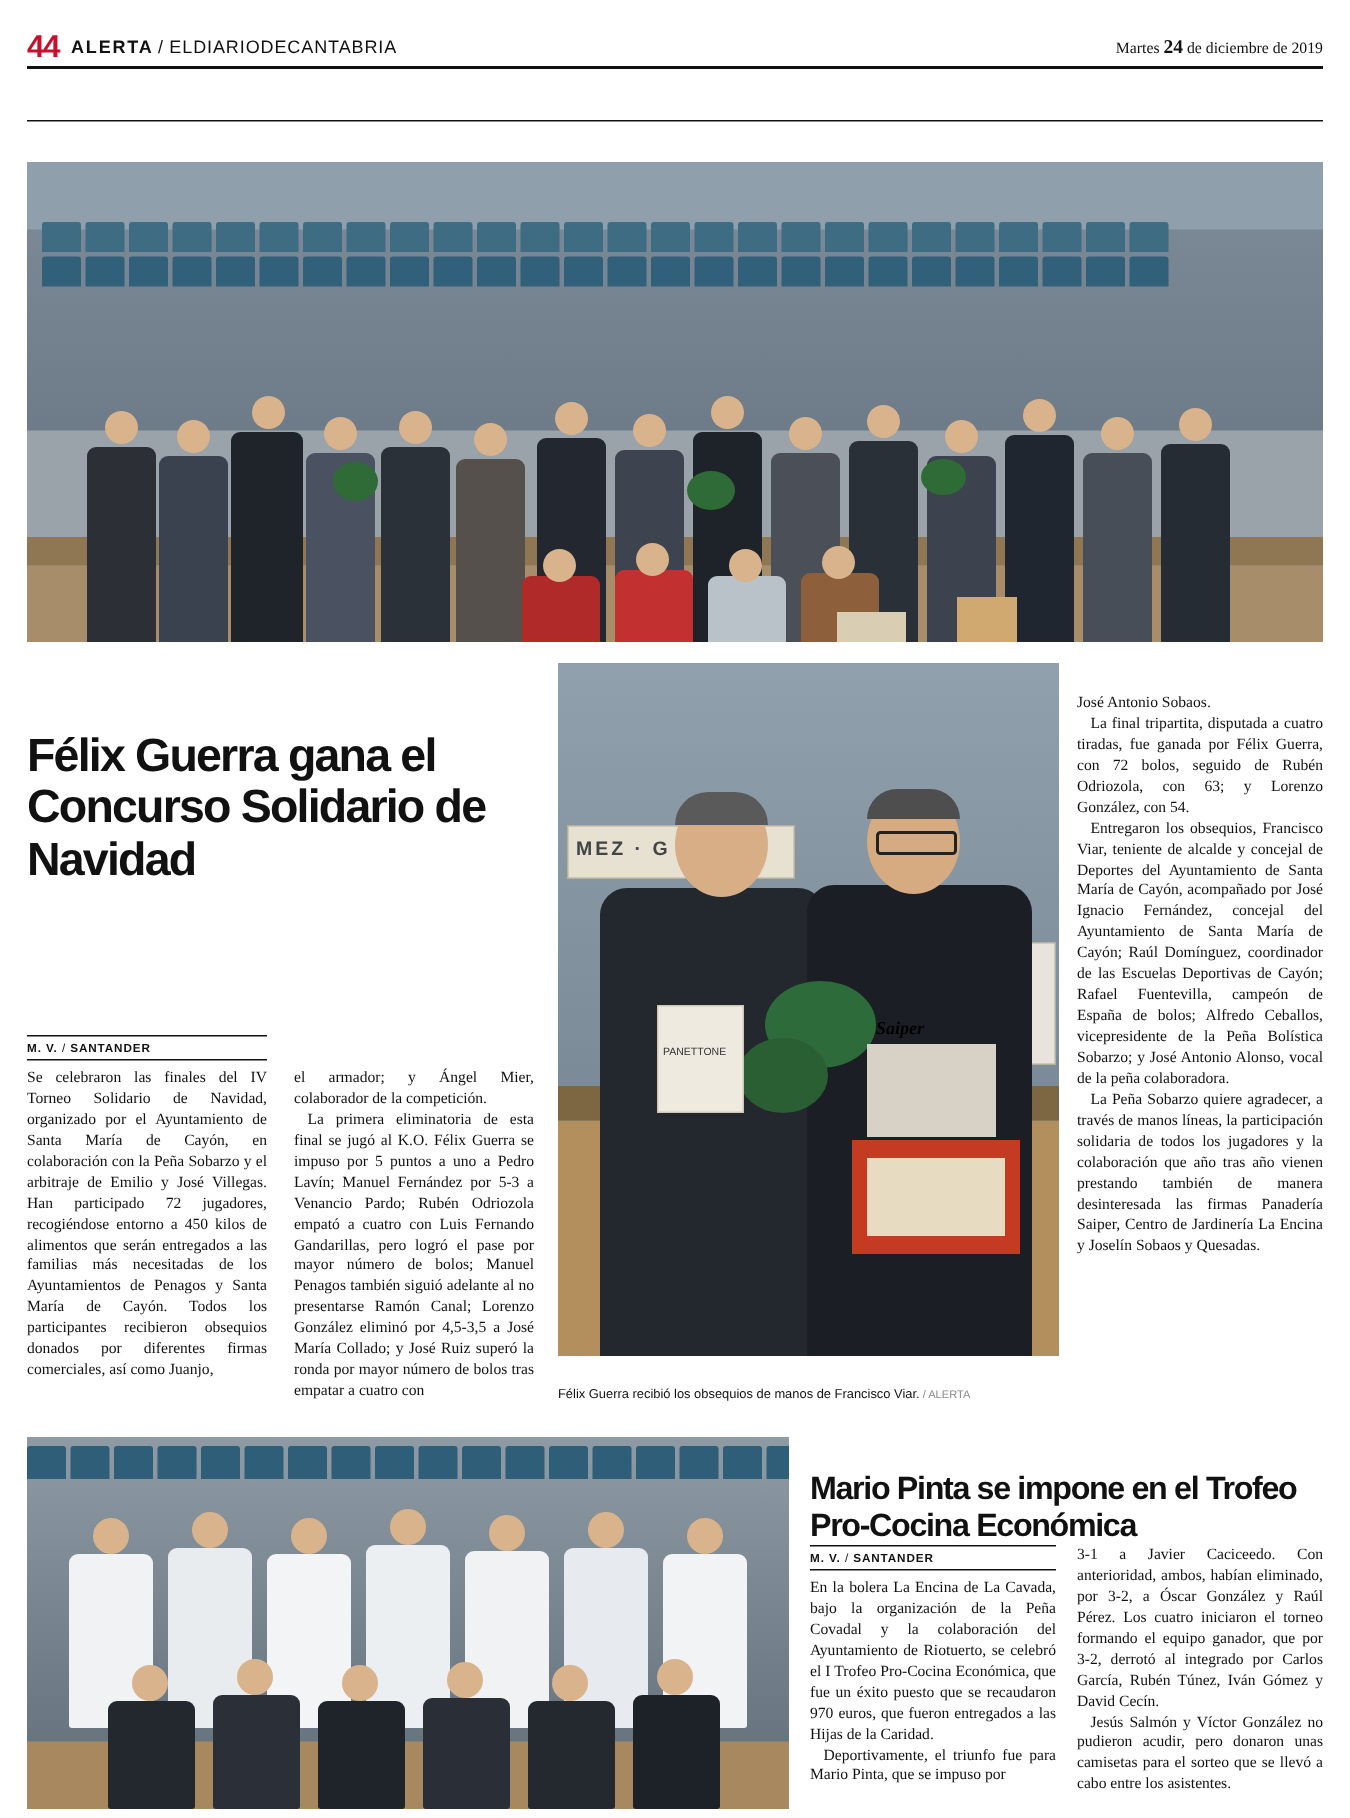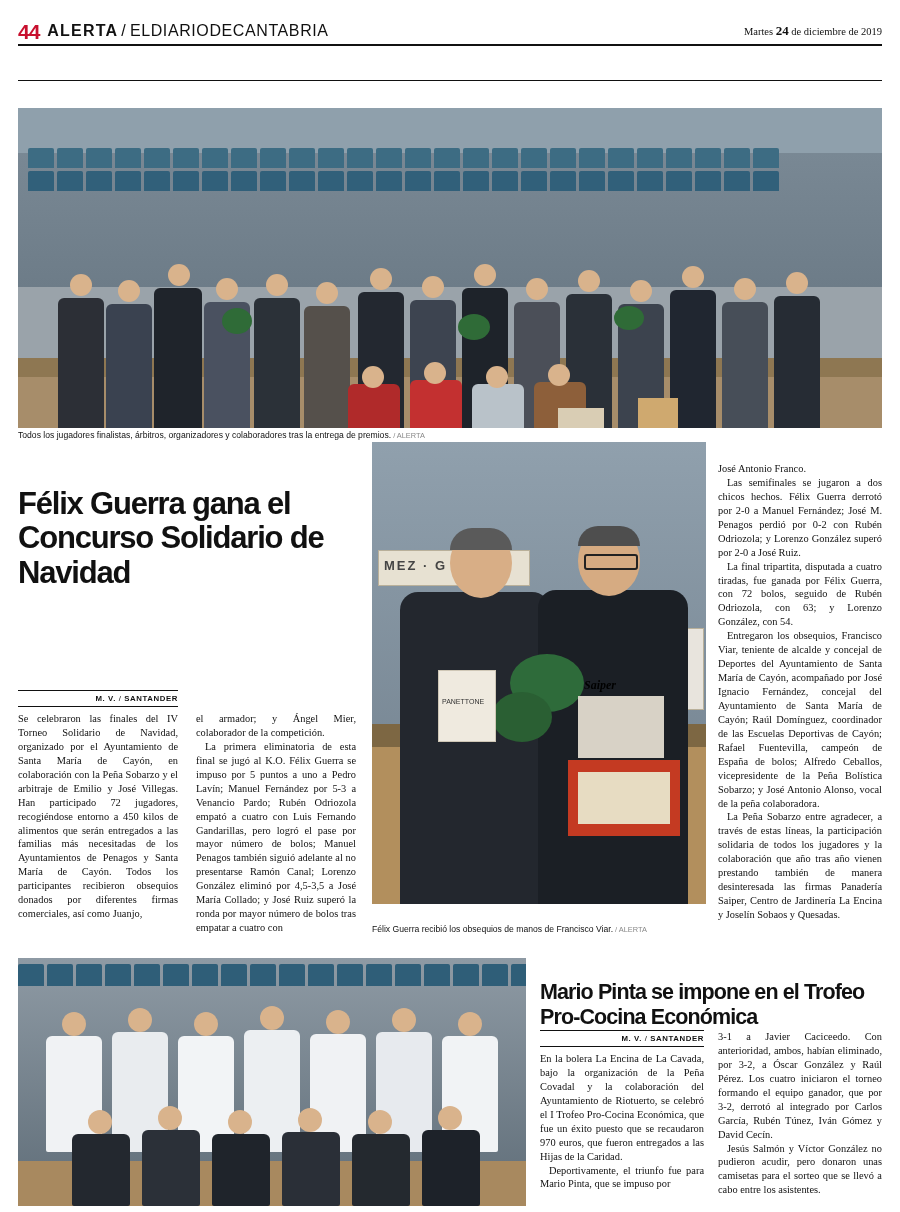--- a/index.html
+++ b/index.html
@@ -18,21 +18,21 @@
     position:absolute;left:18px;top:18px;width:864px;height:26px;
     display:flex;align-items:center;
   }
   .folio{
     font-family:"Liberation Sans", sans-serif;
     font-weight:bold;font-size:21px;color:#c8102e;letter-spacing:-1px;
     margin-right:8px;line-height:1;
   }
   .masthead-brand{
     font-family:"Liberation Sans", sans-serif;
-    font-size:16px;font-weight:bold;letter-spacing:1.2px;color:#111;
+    font-size:12px;font-weight:bold;letter-spacing:1.2px;color:#111;
   }
   .masthead-brand .slash{font-weight:normal;color:#111;margin:0 3px;}
   .masthead-brand .paper{font-weight:normal;letter-spacing:0.6px;}
   .masthead-date{
     margin-left:auto;
     font-family:"Liberation Serif", serif;
     font-size:10.5px;color:#111;
   }
   .masthead-date b{font-size:13px;}
   .rule-top{
@@ -77,21 +77,21 @@
   }
   .subhead{
     position:absolute;left:18px;top:634px;width:330px;
     font-family:"Liberation Sans", sans-serif;
     font-weight:bold;font-size:11.4px;line-height:1.45;color:#111;
     letter-spacing:0.1px;
   }
   .byline{
     font-family:"Liberation Sans", sans-serif;
     font-size:7.8px;font-weight:bold;letter-spacing:0.6px;color:#111;
-    text-align:right;
+    text-align:left;
   }
   .byline .slash{font-weight:normal;}
   .hr-thin{height:1px;background:#111;width:100%;}
 
   
   .col{
     position:absolute;
     font-family:"Liberation Serif", serif;
     font-size:10.4px;line-height:1.34;text-align:justify;color:#111;
     -webkit-hyphens:auto;hyphens:auto;
@@ -268,23 +268,20 @@
         <div class="head" style="left:200px;top:-2px;width:22px;height:22px;"></div>
       </div>
 
       <div class="greenery" style="left:204px;top:200px;width:30px;height:26px;"></div>
       <div class="greenery" style="left:440px;top:206px;width:32px;height:26px;"></div>
       <div class="greenery" style="left:596px;top:198px;width:30px;height:24px;"></div>
       <div class="box" style="left:540px;top:300px;width:46px;height:36px;background:#d9cdb4;"></div>
       <div class="box" style="left:620px;top:290px;width:40px;height:34px;background:#cfa96f;"></div>
     </div>
   </div>
-  <div class="caption cap-main">
-    <span>Todos los jugadores finalistas, árbitros, organizadores y colaboradores tras la entrega de premios.</span><span class="credit"> / ALERTA</span>
-  </div>
 
   <h1 class="headline">Félix Guerra gana el Concurso Solidario de Navidad</h1>
 
   <div class="byline-box" style="left:18px;top:690px;">
     <div class="hr-thin"></div>
     <div class="byline">
       <span>M. V.</span><span class="slash"> / </span><span>SANTANDER</span>
     </div>
     <div class="hr-thin"></div>
   </div>
@@ -292,25 +289,24 @@
   <div class="col" id="col1">
     <p class="first">Se celebraron las finales del IV Torneo Solidario de Navidad, organizado por el Ayuntamiento de Santa María de Cayón, en colaboración con la Peña Sobarzo y el arbitraje de Emilio y José Villegas. Han participado 72 jugadores, recogiéndose entorno a 450 kilos de alimentos que serán entregados a las familias más necesitadas de los Ayuntamientos de Penagos y Santa María de Cayón. Todos los participantes recibieron obsequios donados por diferentes firmas comerciales, así como Juanjo,</p>
   </div>
 
   <div class="col" id="col2">
     <p class="first">el armador; y Ángel Mier, colaborador de la competición.</p>
     <p>La primera eliminatoria de esta final se jugó al K.O. Félix Guerra se impuso por 5 puntos a uno a Pedro Lavín; Manuel Fernández por 5-3 a Venancio Pardo; Rubén Odriozola empató a cuatro con Luis Fernando Gandarillas, pero logró el pase por mayor número de bolos; Manuel Penagos también siguió adelante al no presentarse Ramón Canal; Lorenzo González eliminó por 4,5-3,5 a José María Collado; y José Ruiz superó la ronda por mayor número de bolos tras empatar a cuatro con</p>
   </div>
 
   <div class="col" id="col3">
-    <p class="first">José Antonio Franco.</p>
-    <p>Las semifinales se jugaron a dos chicos hechos. Félix Guerra derrotó por 2-0 a Manuel Fernández; José M. Penagos perdió por 0-2 con Rubén Odriozola; y Lorenzo González superó por 2-0 a José Ruiz.</p>
+    <p class="first">José Antonio Sobaos.</p>
     <p>La final tripartita, disputada a cuatro tiradas, fue ganada por Félix Guerra, con 72 bolos, seguido de Rubén Odriozola, con 63; y Lorenzo González, con 54.</p>
     <p>Entregaron los obsequios, Francisco Viar, teniente de alcalde y concejal de Deportes del Ayuntamiento de Santa María de Cayón, acompañado por José Ignacio Fernández, concejal del Ayuntamiento de Santa María de Cayón; Raúl Domínguez, coordinador de las Escuelas Deportivas de Cayón; Rafael Fuentevilla, campeón de España de bolos; Alfredo Ceballos, vicepresidente de la Peña Bolística Sobarzo; y José Antonio Alonso, vocal de la peña colaboradora.</p>
-    <p>La Peña Sobarzo entre agradecer, a través de estas líneas, la participación solidaria de todos los jugadores y la colaboración que año tras año vienen prestando también de manera desinteresada las firmas Panadería Saiper, Centro de Jardinería La Encina y Joselín Sobaos y Quesadas.</p>
+    <p>La Peña Sobarzo quiere agradecer, a través de manos líneas, la participación solidaria de todos los jugadores y la colaboración que año tras año vienen prestando también de manera desinteresada las firmas Panadería Saiper, Centro de Jardinería La Encina y Joselín Sobaos y Quesadas.</p>
   </div>
 
   <div class="photo-mid">
     <div class="scene">
       <div class="wall" style="height:100%;background:linear-gradient(#90a0ad,#6e7d8a);"></div>
 
       <div style="position:absolute;left:0;right:0;bottom:0;height:34%;background:#b28f5d;"></div>
       <div style="position:absolute;left:0;right:0;bottom:34%;height:5%;background:#7d6743;"></div>
 
       <div class="banner" style="left:6px;top:108px;width:150px;height:34px;background:#e7e1d2;"></div>

